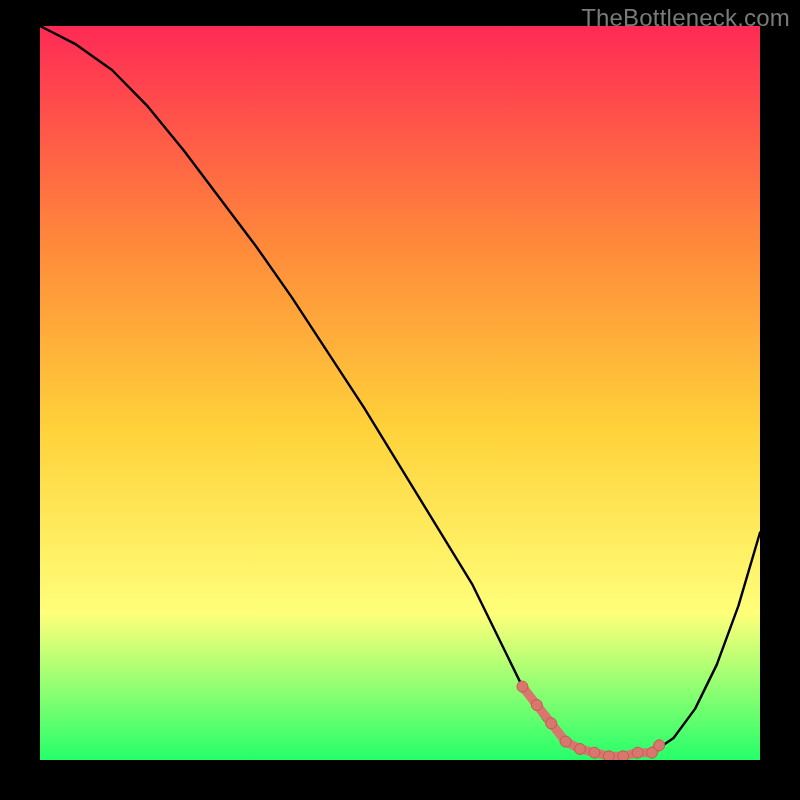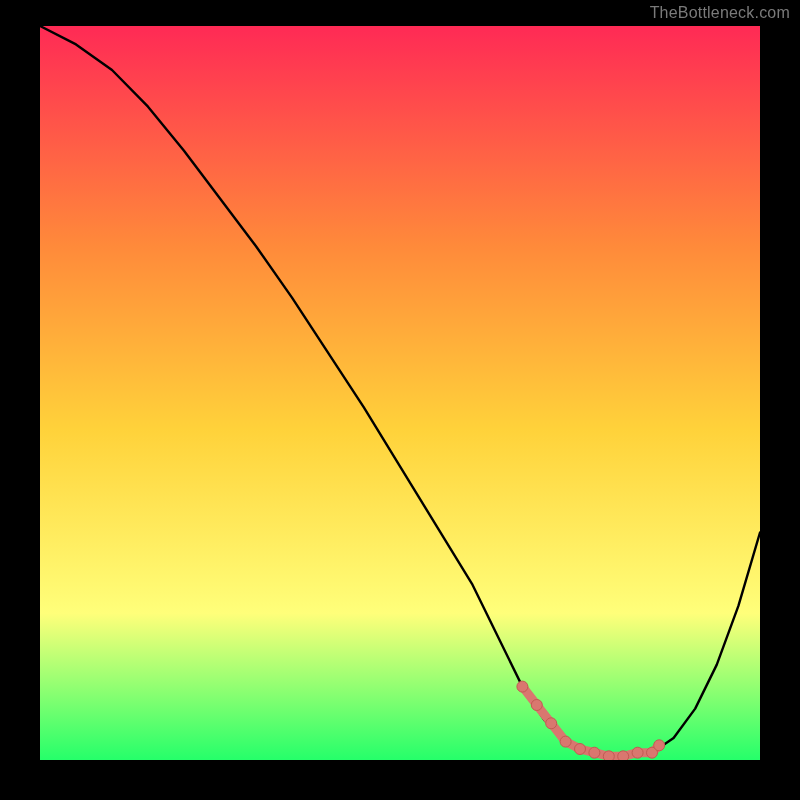--- a/index.html
+++ b/index.html
@@ -15,21 +15,21 @@
     position: relative;
     width: 800px;
     height: 800px;
     background: #000;
   }
   .watermark {
     position: absolute;
     top: 4px;
     right: 10px;
     color: #7a7a7a;
-    font-size: 16px;
+    font-size: 24px;
     font-weight: 500;
     letter-spacing: 0.2px;
     z-index: 10;
     user-select: none;
     text-align: center;
   }
   .plot-wrap {
     position: absolute;
     left: 40px;
     top: 26px;

